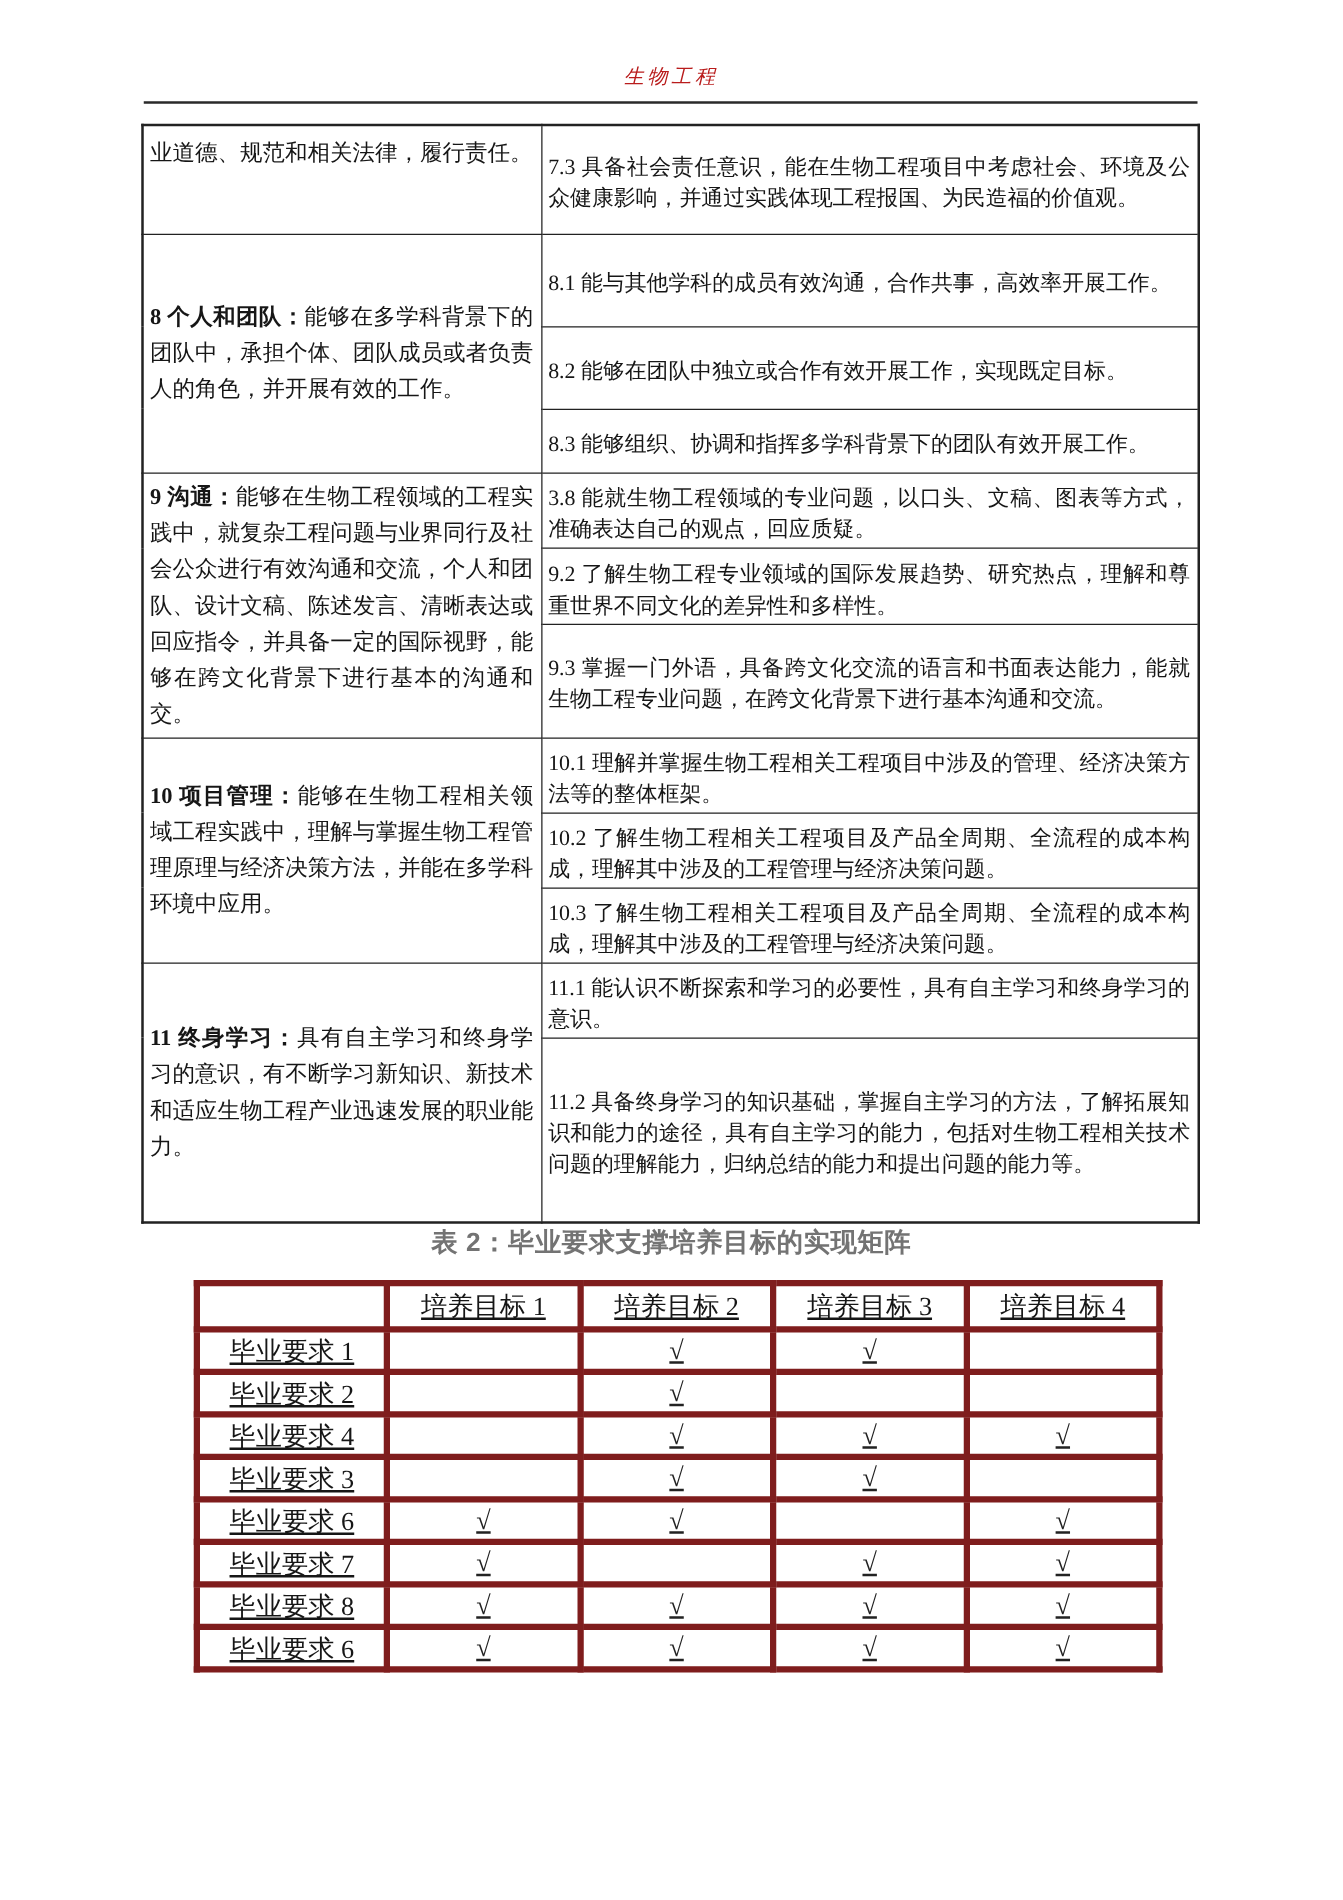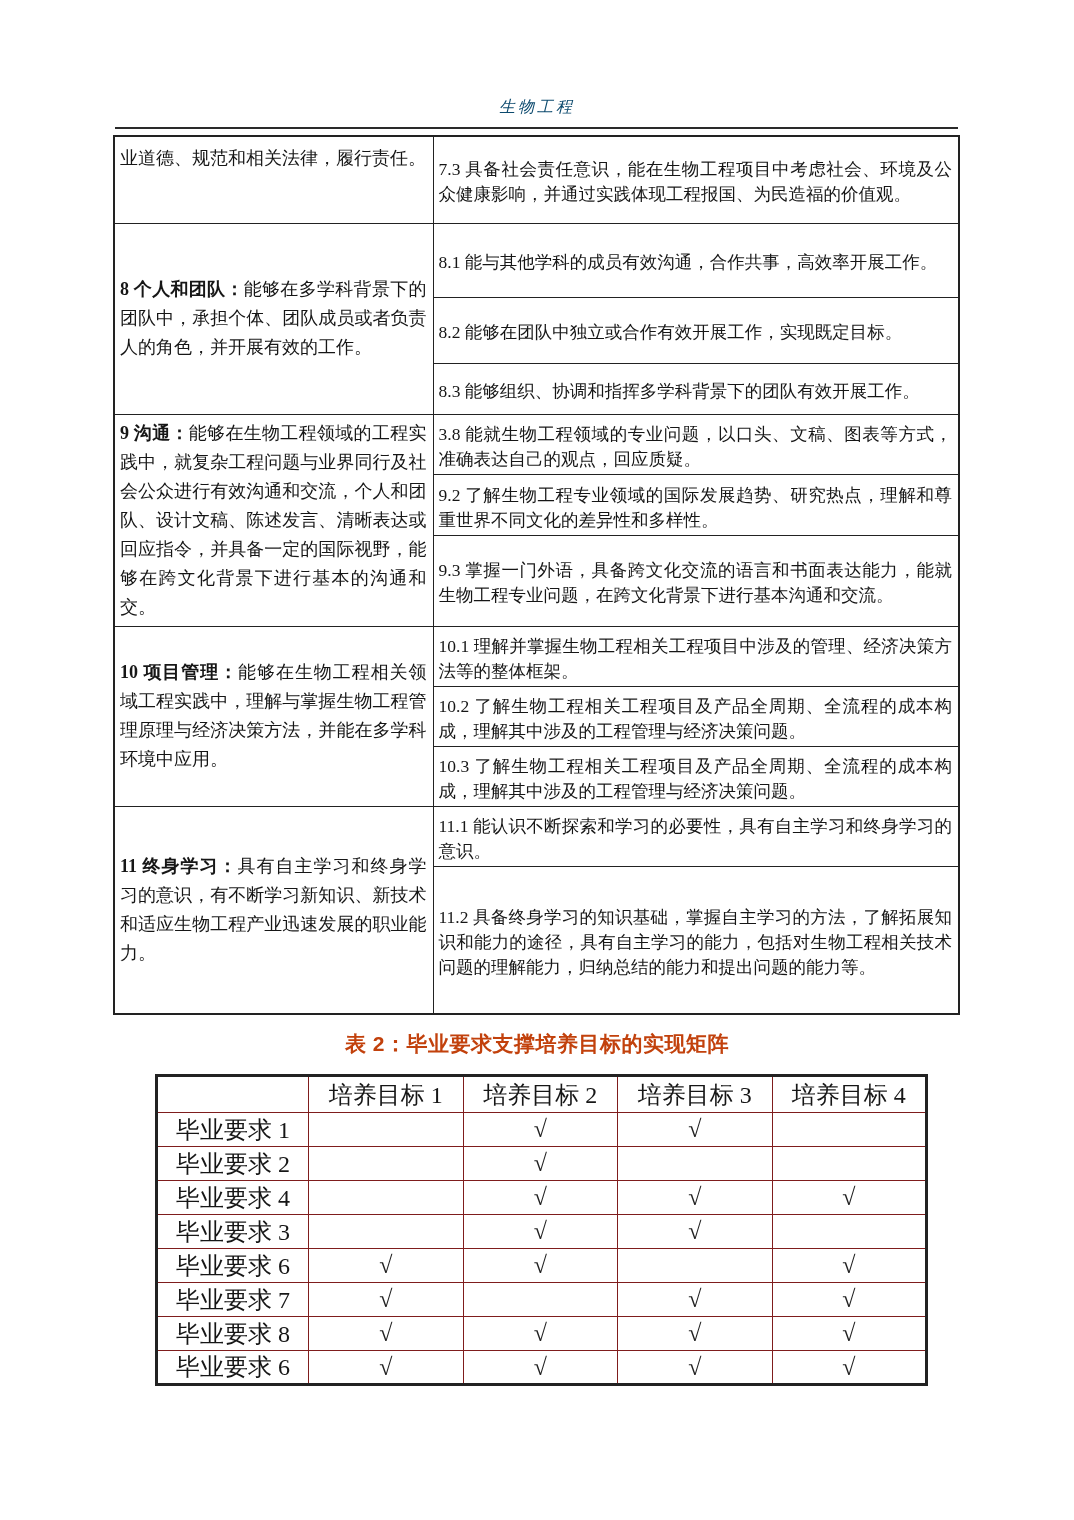--- a/index.html
+++ b/index.html
@@ -11,39 +11,39 @@
   }
   .page {
     position: relative;
     width: 1074px;
     height: 1520px;
     background: #ffffff;
     overflow: hidden;
   }
   
   .page-header {
-    padding-top: 97px;
+    padding-top: 51px;
     text-align: center;
     font-size: 16px;
     font-style: italic;
     letter-spacing: 3px;
-    color: #0c4a6e;
+    color: #b91c1c;
   }
   .header-rule {
     border: none;
     border-top: 2px solid #2a2a2a;
     width: 843px;
     margin: 9px 0 0 115px;
   }
   
   .req-table {
     border-collapse: collapse;
     table-layout: fixed;
     width: 845px;
-    margin: 6px 0 0 113px;
+    margin: 16px 0 0 113px;
     border: 2px solid #222222;
   }
   .req-table td {
     border: 1px solid #222222;
     vertical-align: middle;
     overflow: hidden;
   }
   .req-table col.c-left  { width: 319px; }
   .req-table col.c-right { width: 526px; }
   .lcell {
@@ -57,43 +57,44 @@
   .lcell.top { vertical-align: top; padding-top: 7px; }
   .rcell {
     font-size: 17.5px;
     line-height: 25px;
     padding: 7px 6px 2px 5px;
     text-align: justify;
     text-justify: inter-ideograph;
   }
   
   .table2-title {
-    margin-top: 15px;
+    margin-top: 1px;
     text-align: center;
     font-family: "Liberation Sans", "DejaVu Sans", sans-serif;
     font-weight: bold;
     font-size: 21px;
-    color: #c2410c;
+    color: #737373;
     letter-spacing: 0.5px;
   }
   
   .matrix-table {
     border-collapse: collapse;
     table-layout: fixed;
     width: 770px;
     margin: 16px 0 0 155px;
     border: 3px solid #222222;
     text-align: center;
   }
   .matrix-table th, .matrix-table td {
-    border: 1px solid #7f1d1d;
+    border: 5px solid #7f1d1d;
     font-weight: normal;
-    font-size: 24px;
+    font-size: 21px;
     padding: 0;
     vertical-align: middle;
+    text-decoration: underline;
   }
   .matrix-table tr.head th { height: 37px; }
   .matrix-table tr.mrow td { height: 34px; }
   .matrix-table col.m0 { width: 152px; }
   .matrix-table col.mc { width: 154.5px; }
   .mcheck { font-size: 17px; color: #222; }
 </style>
 </head>
 <body>
 

